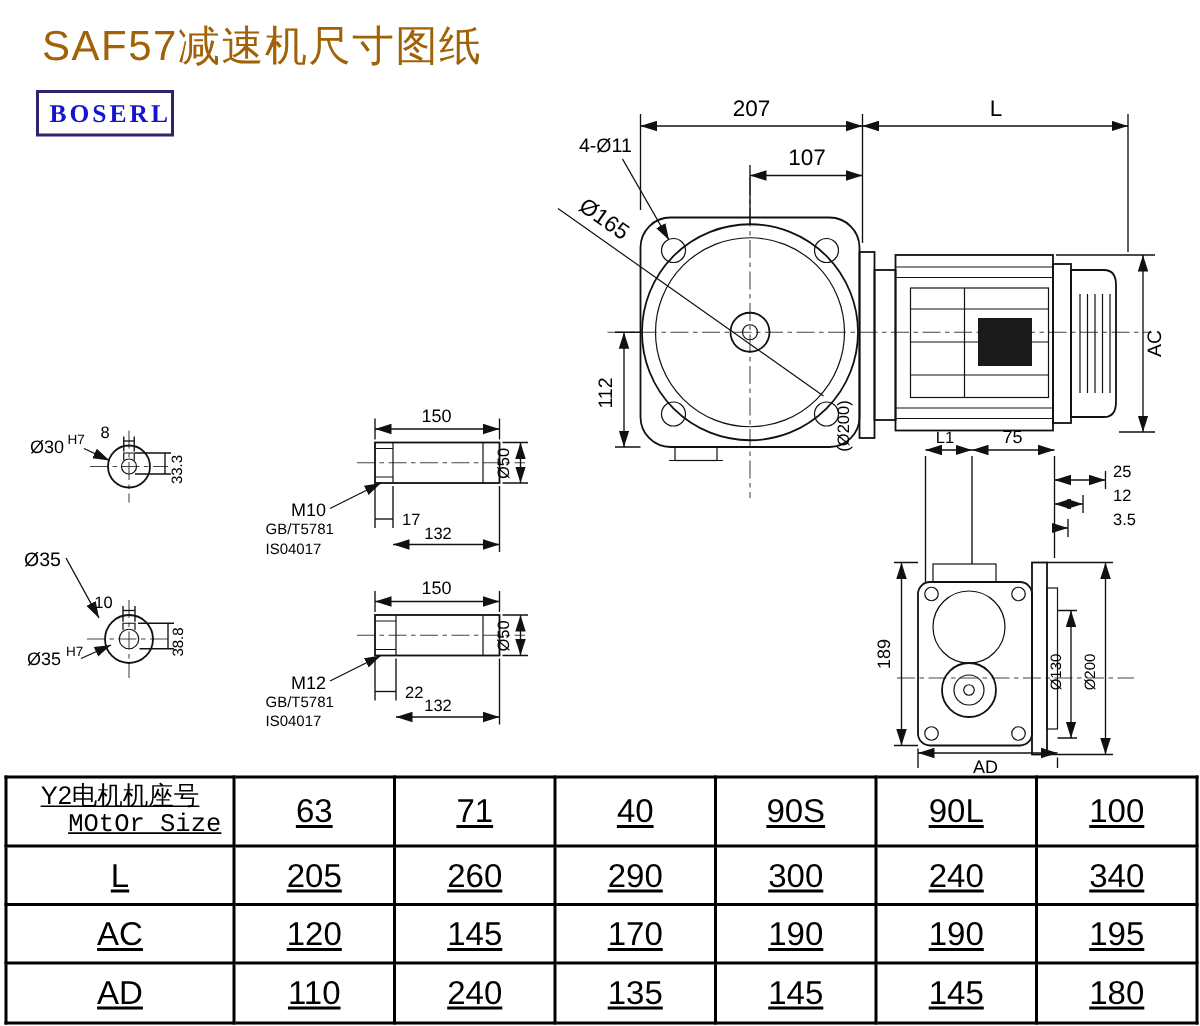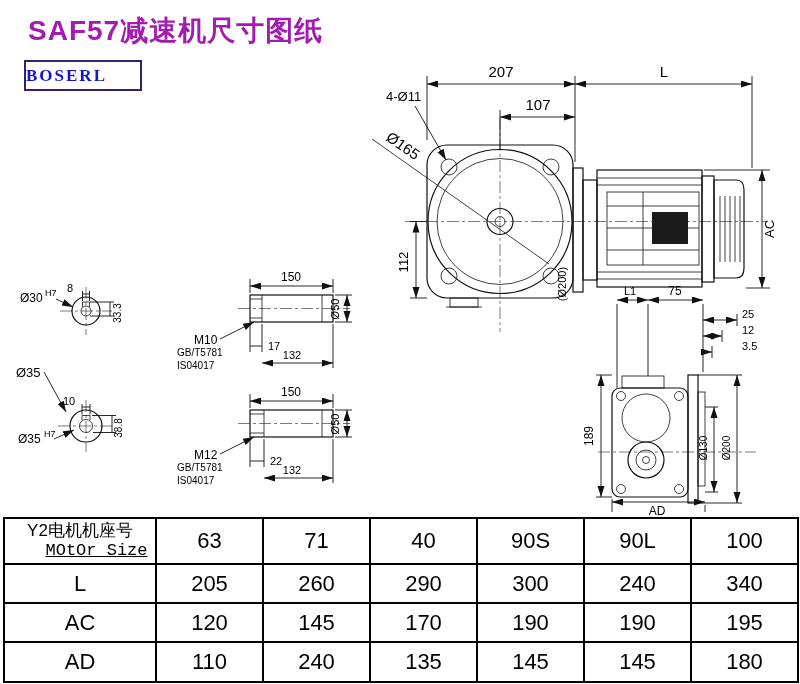--- a/index.html
+++ b/index.html
@@ -1,30 +1,30 @@
 <!DOCTYPE html>
 <html><head>
 <meta charset="utf-8">
 <style>
   * { margin:0; padding:0; box-sizing:border-box; }
   html,body { width:800px; height:684px; background:#fff; font-family:"Liberation Sans",sans-serif; }
   .page { position:relative; width:800px; height:684px; background:#fff; overflow:hidden; }
-  .title { position:absolute; left:28px; top:12px; font-size:28px; font-weight:bold; color:#a21caf; letter-spacing:1px; white-space:nowrap; }
-  .brand-box { position:absolute; left:24px; top:60px; width:118px; height:31px; border:2px solid #33216b; display:flex; align-items:center; justify-content:flex-start; background:#fff; }
+  .title { position:absolute; left:28px; top:12px; font-size:28px; font-weight:normal; color:#a16207; letter-spacing:1px; white-space:nowrap; }
+  .brand-box { position:absolute; left:24px; top:60px; width:92px; height:31px; border:2px solid #33216b; display:flex; align-items:center; justify-content:flex-end; background:#fff; }
   .brand-text { color:#1414cc; font-size:17px; font-weight:bold; letter-spacing:2px; font-family:"Liberation Serif",serif; }
   svg.drawing { position:absolute; left:0; top:0; }
   svg .ln { stroke:#111; stroke-width:1.2; fill:none; }
   svg .thin { stroke:#111; stroke-width:0.8; fill:none; }
   svg .cl { stroke:#444; stroke-width:0.7; fill:none; stroke-dasharray:12 3 3 3; }
   svg .dim { stroke:#111; stroke-width:0.9; fill:none; }
   svg text { fill:#000; font-family:"Liberation Sans",sans-serif; }
   .dt15 { font-size:15px; } .dt13 { font-size:13px; } .dt12 { font-size:12px; }
   .dt11 { font-size:11px; } .dt10 { font-size:10px; } .dt9 { font-size:9px; }
   table.size-table { position:absolute; left:3px; top:517px; width:794px; height:164px; border-collapse:collapse; table-layout:fixed; background:#fff; }
-  .size-table td { border:2px solid #000; text-align:center; vertical-align:middle; font-size:22px; color:#000; padding:0; }
+  .size-table td { border:2px solid #000; text-align:center; vertical-align:middle; font-size:22px; color:#000; padding:0;text-decoration:underline; }
   .size-table tr:nth-child(1){ height:46px; }
   .size-table tr:nth-child(2){ height:39px; }
   .size-table tr:nth-child(3){ height:39px; }
   .size-table tr:nth-child(4){ height:40px; }
   .header-cn { font-size:17px; line-height:20px; }
   .header-en { font-size:17px; line-height:20px; text-decoration:underline; font-family:"Liberation Mono",monospace;padding-left:33px; }
 </style>
 </head>
 <body>
 

